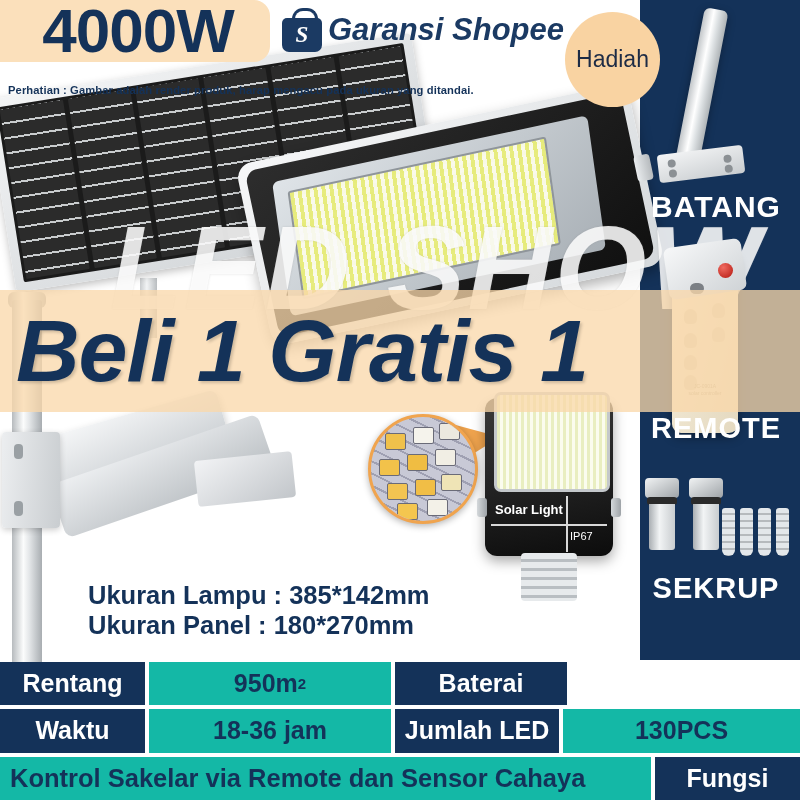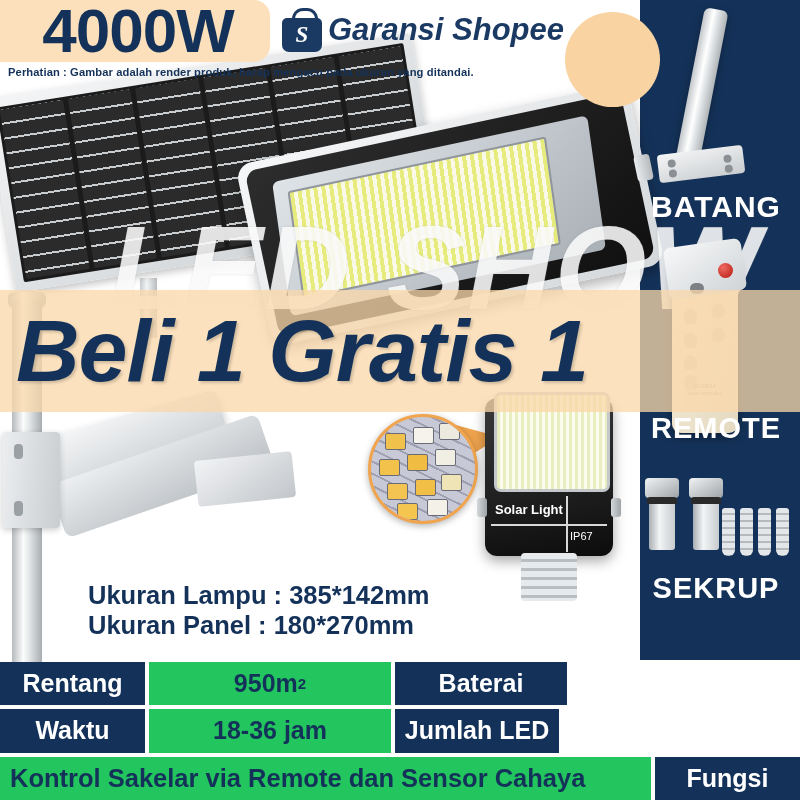--- a/index.html
+++ b/index.html
@@ -25,21 +25,21 @@
     color:#fff;font-size:23px;font-weight:bold;font-style:italic;
     line-height:34px;text-align:center;font-family:"Liberation Serif",serif;}
   .shopee-txt{color:#1b3a63;font-size:31px;font-weight:bold;font-style:italic;white-space:nowrap;}
 
   .hadiah-circle{position:absolute;left:565px;top:12px;width:95px;height:95px;border-radius:50%;
     background:#f9d3a2;}
   .hadiah-txt{position:absolute;left:565px;top:12px;width:95px;height:95px;
     display:flex;align-items:center;justify-content:center;
     color:#1d2b45;font-size:23px;}
 
-  .perhatian{position:absolute;left:8px;top:66px;width:620px;
+  .perhatian{position:absolute;left:8px;top:84px;width:620px;
     color:#143259;font-size:11.2px;font-weight:bold;letter-spacing:.1px;}
 
   
   .watermark{position:absolute;left:110px;top:200px;width:620px;height:200px;
     color:rgba(255,255,255,.85);font-size:118px;font-weight:bold;font-style:italic;
     letter-spacing:2px;white-space:nowrap;pointer-events:none;
     text-shadow:0 0 2px rgba(120,120,120,.25);}
 
   
   .solar{position:absolute;left:-14px;top:100px;width:430px;height:195px;
@@ -180,21 +180,21 @@
   .dims{position:absolute;left:88px;top:580px;color:#143259;
     font-size:25.5px;font-weight:bold;line-height:30px;white-space:nowrap;}
 
   
   .spec{position:absolute;left:0;top:662px;width:800px;height:138px;
     display:flex;flex-direction:column;gap:4px;justify-content:space-between;}
   .spec-row{display:flex;gap:4px;height:44px;}
   .cell{display:flex;align-items:center;justify-content:center;
     font-size:25px;font-weight:bold;white-space:nowrap;box-sizing:border-box;}
   .cell.k{background:#143259;color:#fff;}
-  .cell.v{background:#22c55e;color:#143259;}
+  .cell.v{background:#14b8a6;color:#143259;}
   .w-k1{width:145px;} .w-v1{width:242px;}
   .w-k2{width:172px;} .w-v2{flex:1;}
   .w-k2b{width:164px;}
   .f-k{width:145px;} .f-v{flex:1;justify-content:flex-start;padding-left:10px;font-size:25.5px;}
   .sup{font-size:15px;vertical-align:super;}
 </style>
 </head>
 <body>
 
 <div id="poster">
@@ -312,38 +312,40 @@
   <div class="shopee-wrap">
     <div class="shopee-bag">
       <div class="handle"></div>
         <div class="body"></div>
       <div class="s">S</div>
     </div>
     <div class="shopee-txt">Garansi Shopee</div>
   </div>
 
   <div class="hadiah-circle"></div>
+  <div class="hadiah-txt">Hadiah</div>
 
   <div class="perhatian">Perhatian : Gambar adalah render produk, harap mengacu pada ukuran yang ditandai.</div>
 
   <div class="spec">
 
     <div class="spec-row">
       <div class="cell k w-k1">Rentang</div>
       <div class="cell v w-v1">
           <span>950m</span>
           <span class="sup">2</span>
         </div>
       <div class="cell k w-k2">Baterai</div>
     </div>
 
     <div class="spec-row">
       <div class="cell k w-k1">Waktu</div>
       <div class="cell v w-v1">18-36 jam</div>
       <div class="cell k w-k2b">Jumlah LED</div>
+      <div class="cell v w-v2">130PCS</div>
     </div>
 
     <div class="spec-row">
       <div class="cell v f-v">Kontrol Sakelar via Remote dan Sensor Cahaya</div>
       <div class="cell k f-k">Fungsi</div>
     </div>
 
   </div>
 
 </div>

